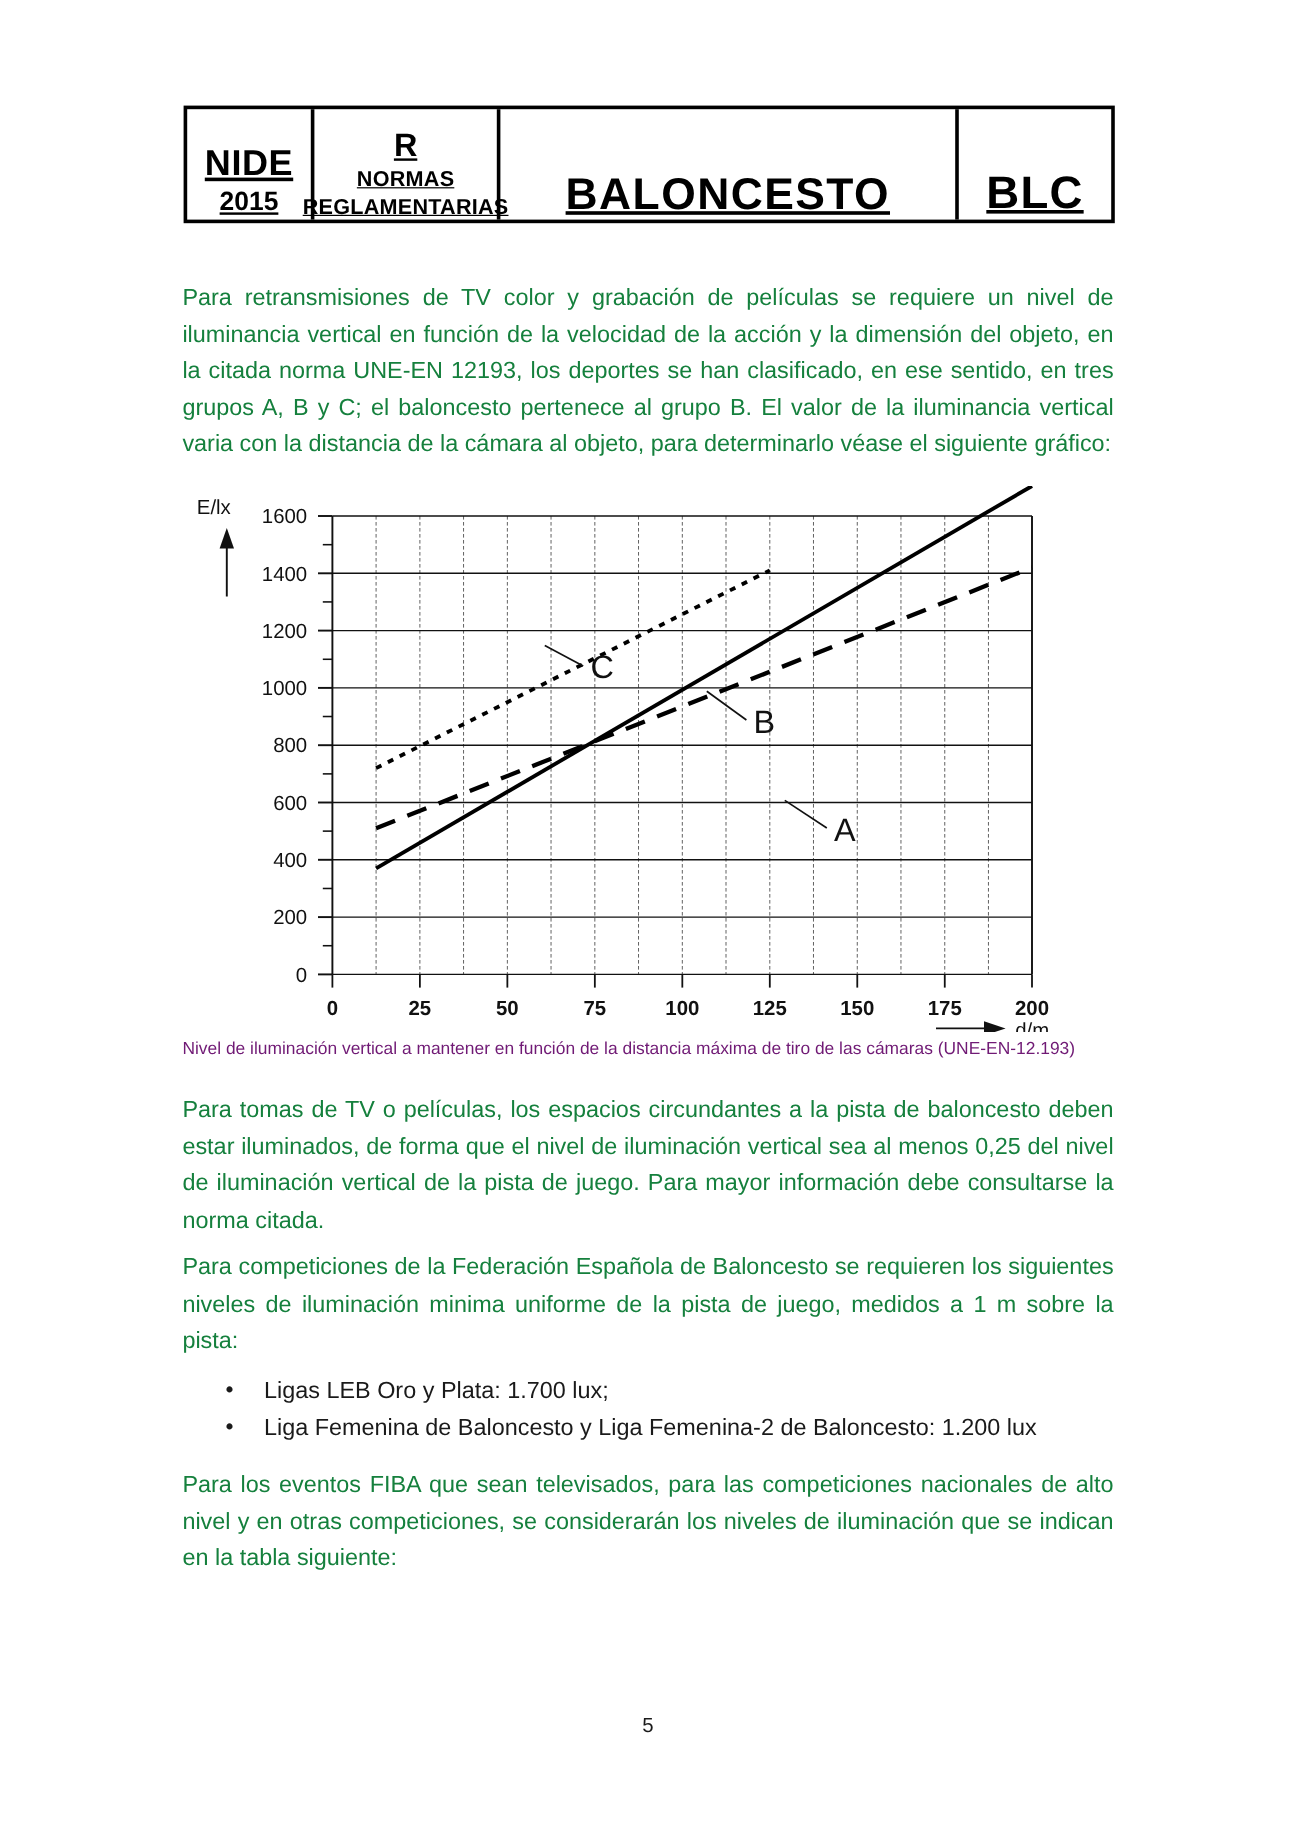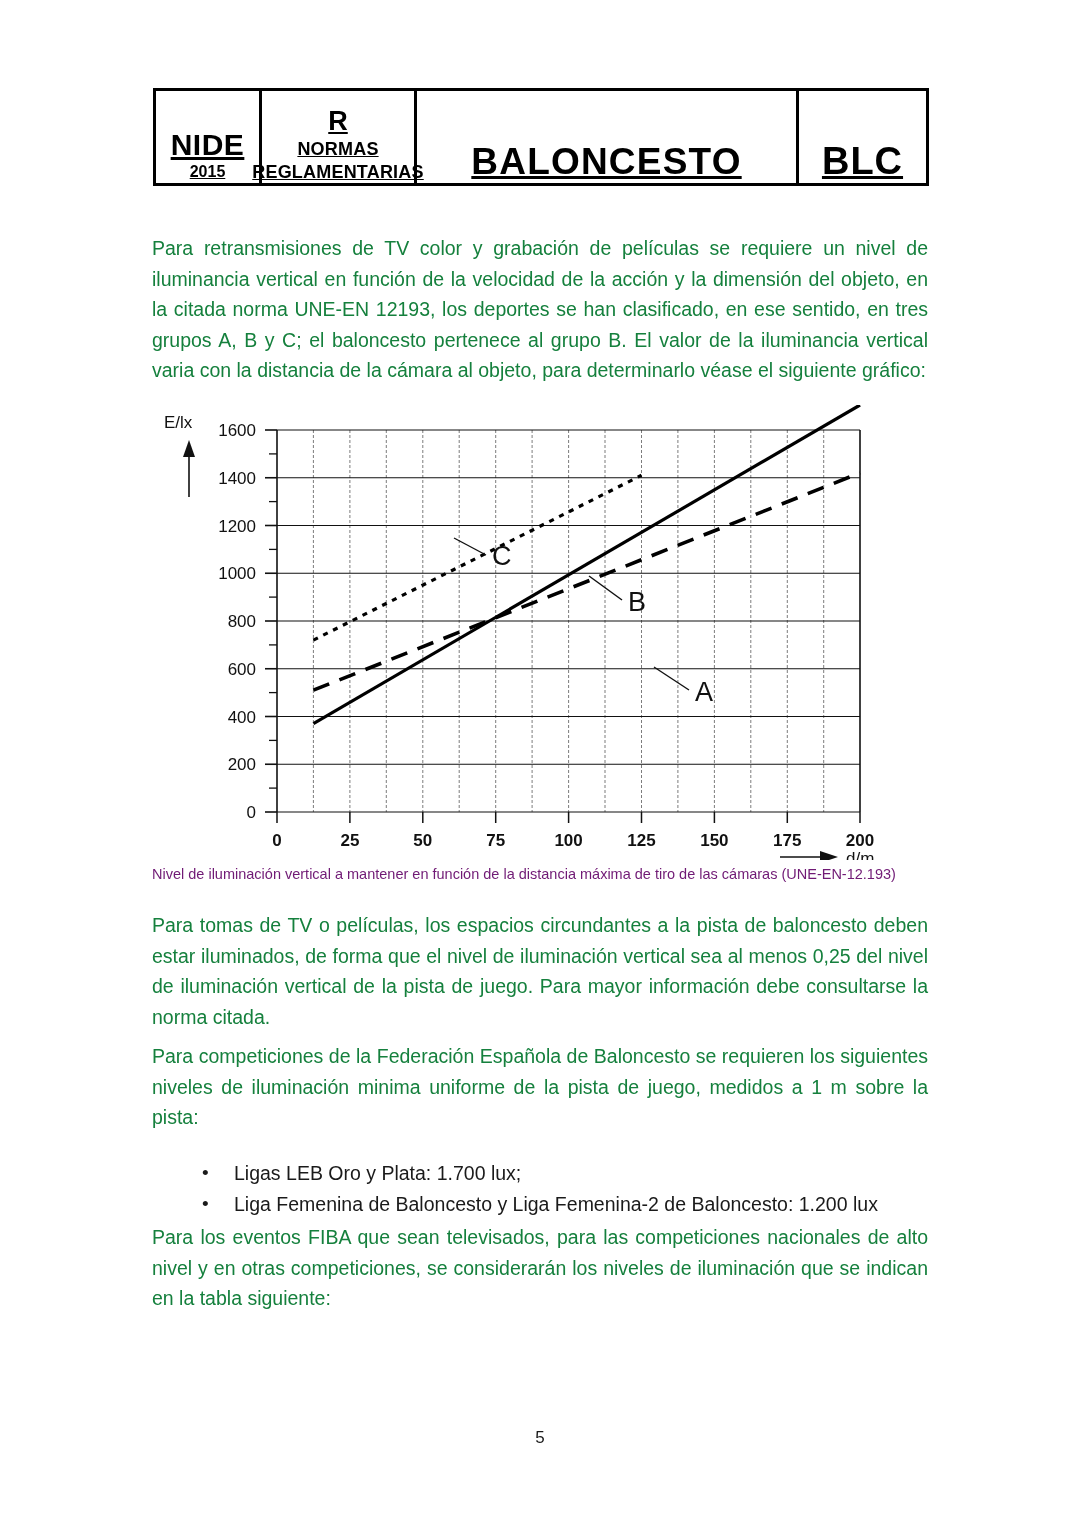--- a/index.html
+++ b/index.html
@@ -51,21 +51,21 @@
   .hcell-title { flex: 1 1 auto; }
   .hcell-code { width: 127px; }
 
   .nide-main {
     font-size: 30px;
     font-weight: bold;
     letter-spacing: 0.5px;
     line-height: 1.05;
   }
   .nide-year {
-    font-size: 16px;
+    font-size: 22px;
     font-weight: bold;
     line-height: 1.3;
     margin-top: 2px;
   }
   .norm-r {
     font-size: 27px;
     font-weight: bold;
     line-height: 1;
     margin-bottom: 3px;
   }
@@ -99,21 +99,21 @@
   .para-1 { top: 233px; }
   .para-2 { top: 910px; }
   .para-3 { top: 1041px; }
   .para-4 { top: 1222px; }
 
   .bullets {
     position: absolute;
     left: 152px;
     top: 1142px;
     width: 776px;
-    margin: 16px;
+    margin: 2px;
     padding: 0 0 0 34px;
     list-style: none;
     font-size: 19.5px;
     line-height: 31px;
     color: #1a1a1a;
   }
   .bullets li {
     position: relative;
     padding-left: 32px;
   }

